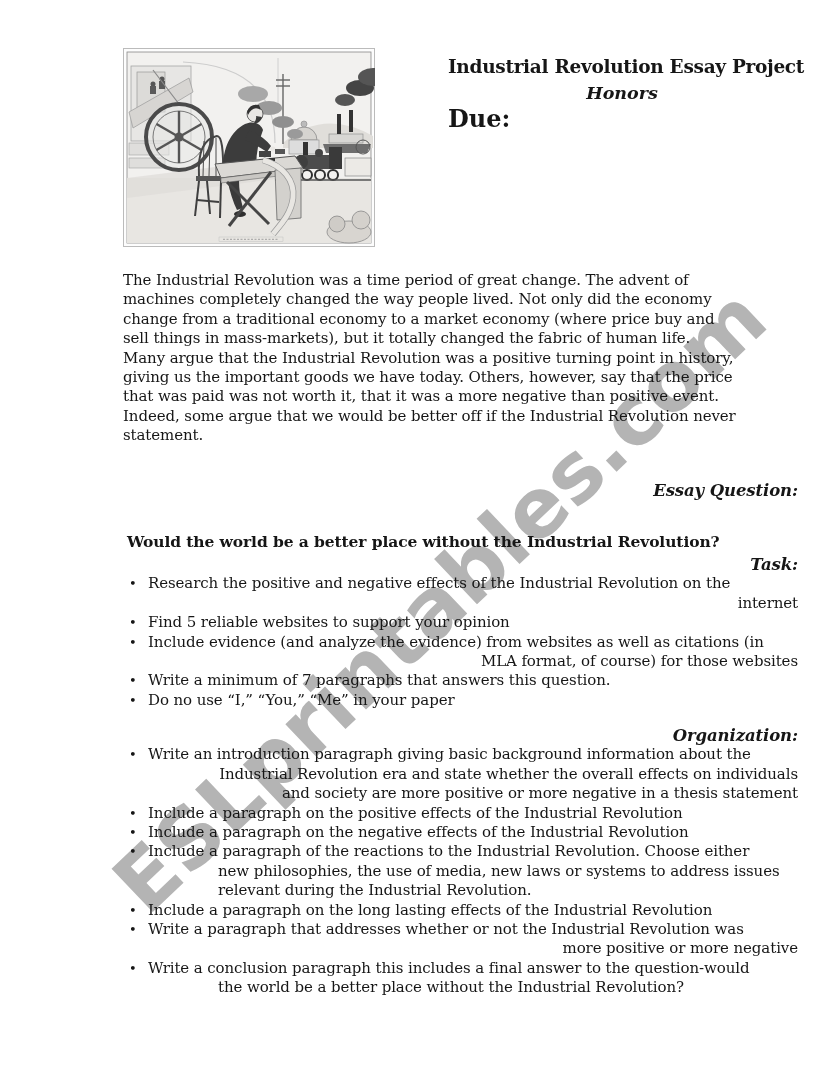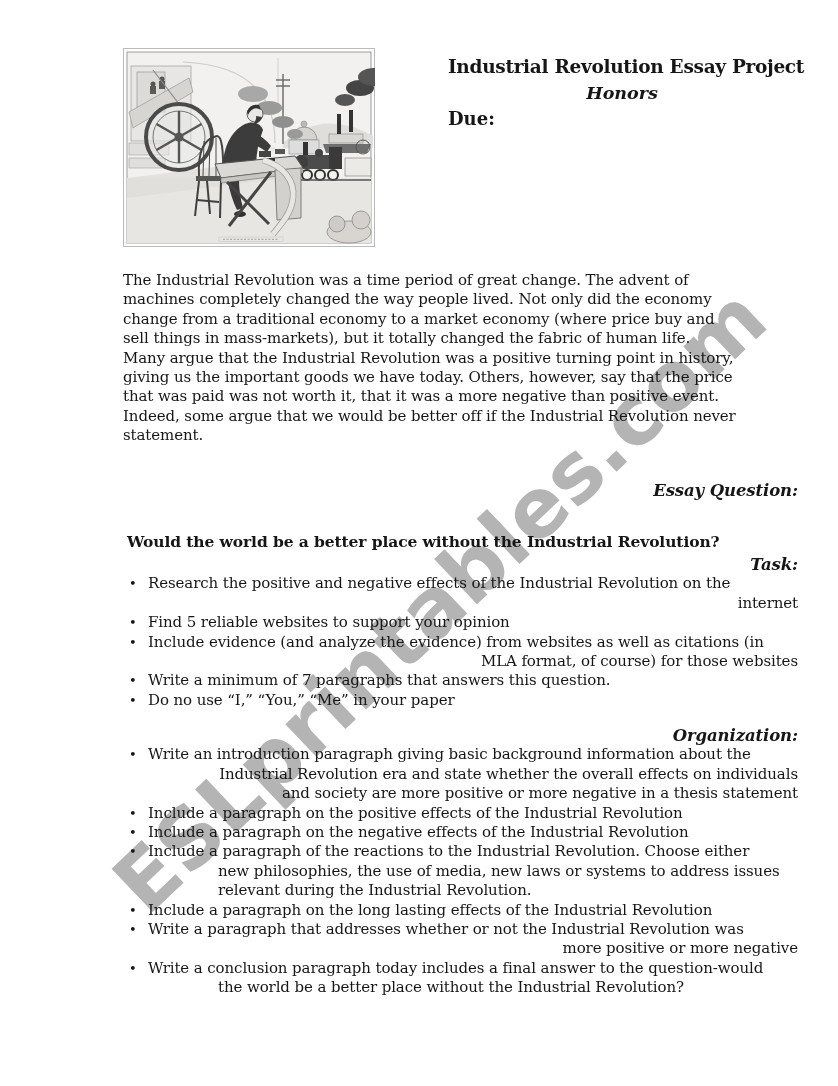--- a/index.html
+++ b/index.html
@@ -32,21 +32,21 @@
   }
   .header-title{
     font-weight:bold;font-size:18.5px;letter-spacing:-0.3px;
     line-height:26px;white-space:nowrap;
   }
   .header-subtitle{
     font-weight:bold;font-style:italic;font-size:17.5px;
     line-height:26px;text-align:center;
   }
   .header-due{
-    font-weight:bold;font-size:18px;line-height:26px;
+    font-weight:bold;font-size:24px;line-height:26px;
   }
   
   #illustration{
     position:absolute;left:123px;top:48px;width:252px;height:199px;z-index:1;
   }
   
   .section{
     position:absolute;left:123px;width:675px;z-index:1;
     font-size:15px;line-height:19.4px;letter-spacing:-0.1px;
   }
@@ -310,20 +310,20 @@
         <div class="bullet-item">
           <span class="bullet-dot">•</span>
           <div class="bullet-text">
             <div class="ln ind-0">Write a paragraph that addresses whether or not the Industrial Revolution was</div>
             <div class="ln ind-1">more positive or more negative</div>
           </div>
         </div>
         <div class="bullet-item">
           <span class="bullet-dot">•</span>
           <div class="bullet-text">
-            <div class="ln ind-0">Write a conclusion paragraph today includes a final answer to the question-would</div>
+            <div class="ln ind-0">Write a conclusion paragraph this includes a final answer to the question-would</div>
             <div class="ln ind-2">the world be a better place without the Industrial Revolution?</div>
           </div>
         </div>
       </div>
   </div>
 
 </div>
 
 </body></html>

